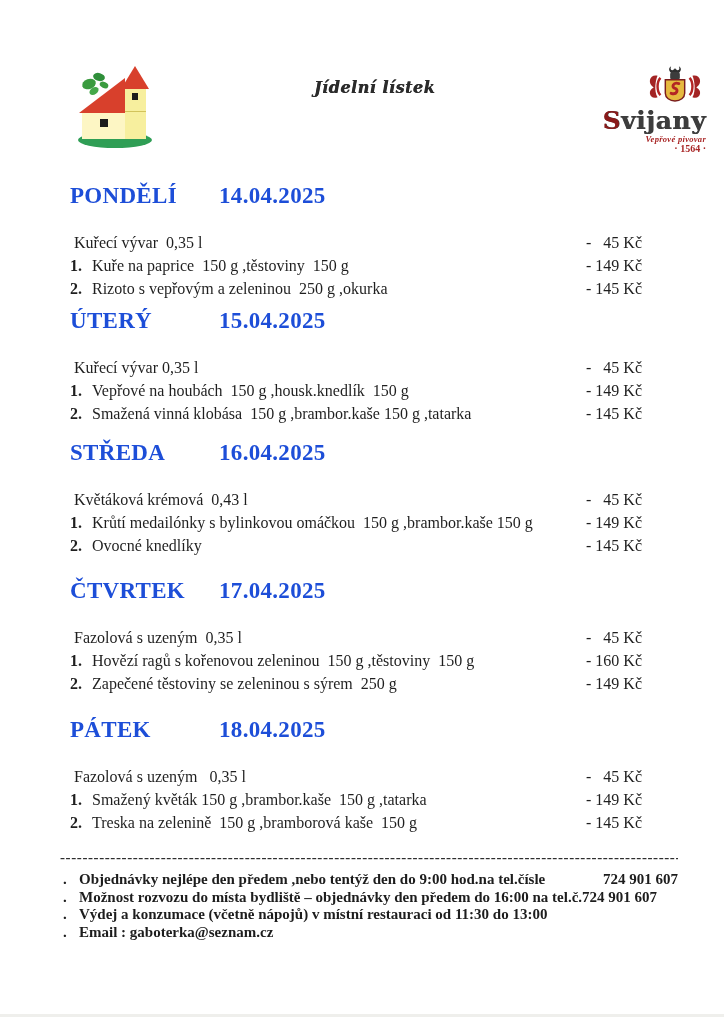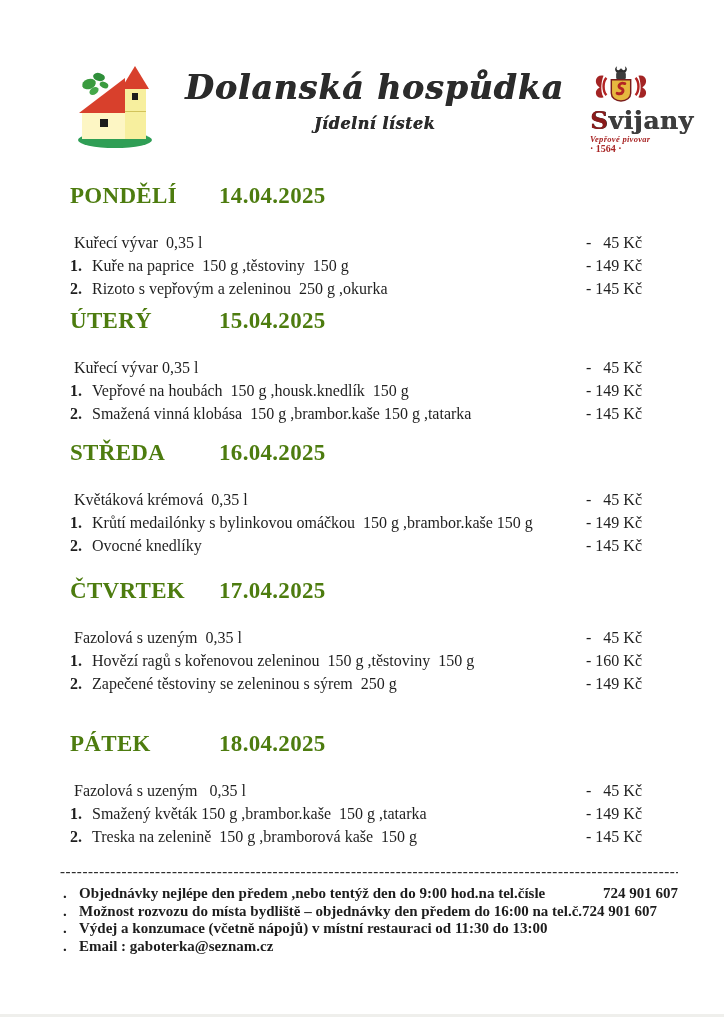--- a/index.html
+++ b/index.html
@@ -24,21 +24,21 @@
     letter-spacing:1px;
     text-shadow:0.7px 0 0 #2b2b2b;
   }
   .sub-title{
     font-family:"DejaVu Serif", serif;
     font-weight:bold;font-style:italic;
     font-size:16px;line-height:22px;color:#2b2b2b;
     margin-top:7px;letter-spacing:0.5px;
     text-shadow:0.4px 0 0 #2b2b2b;
   }
-  .svijany{width:116px;flex:0 0 116px;text-align:left;margin-top:2px;}
+  .svijany{width:116px;flex:0 0 116px;text-align:right;margin-top:2px;}
   .sv-name{
     font-family:"DejaVu Serif", serif;font-weight:bold;
     font-size:25px;line-height:24px;color:#3d3d3d;
     letter-spacing:0.5px;margin-top:-4px;
     text-shadow:0.5px 0 0 #3d3d3d;
   }
   .sv-name::first-letter{color:#8a1a1a;}
   .sv-tagline{
     font-size:8.5px;font-weight:bold;font-style:italic;
     color:#a82525;line-height:10px;margin-top:1px;letter-spacing:0.3px;
@@ -47,23 +47,23 @@
     font-size:10px;font-weight:bold;color:#a82525;line-height:9px;
   }
 
   
   main{margin:0 46px 0 70px;}
   section.day{display:block;}
   main > section:nth-of-type(1){margin-top:33px;}
   main > section:nth-of-type(2){margin-top:8px;}
   main > section:nth-of-type(3){margin-top:15px;}
   main > section:nth-of-type(4){margin-top:21px;}
-  main > section:nth-of-type(5){margin-top:36px;}
+  main > section:nth-of-type(5){margin-top:22px;}
   .day-heading{
-    font-weight:bold;font-size:23px;line-height:26px;color:#4d7c0f;
+    font-weight:bold;font-size:23px;line-height:26px;color:#1d4ed8;
     margin-bottom:22px;letter-spacing:0.3px;
   }
   .day-name{display:inline-block;width:143px;}
   .day-date{display:inline-block;}
   .menu-row{
     display:flex;align-items:baseline;
     font-size:16px;line-height:23px;color:#1f1f1f;
   }
   .item-num{
     flex:0 0 22px;font-weight:bold;white-space:pre;
@@ -113,21 +113,20 @@
         <rect x="59" y="31" width="6" height="7" fill="#1c1c1c"></rect>
         <rect x="27" y="57" width="8" height="8" fill="#1c1c1c"></rect>
         <ellipse cx="16" cy="22" rx="7" ry="5" fill="#3a9b3f" transform="rotate(-20 16 22)"></ellipse>
         <ellipse cx="26" cy="15" rx="6" ry="4" fill="#2f8f3a" transform="rotate(15 26 15)"></ellipse>
         <ellipse cx="21" cy="29" rx="5" ry="3.5" fill="#45a84a" transform="rotate(-35 21 29)"></ellipse>
         <ellipse cx="31" cy="23" rx="4.5" ry="3" fill="#3a9b3f" transform="rotate(25 31 23)"></ellipse>
       </svg>
     </div>
 
     <div class="title-block">
-      <div class="main-title">Dolanská hospůdka</div>
       <div class="sub-title">Jídelní lístek</div>
     </div>
 
     <div class="svijany">
       <svg viewBox="0 0 64 46" width="62" height="45">
         <path d="M14,12 C6,10 3,20 10,24 C3,27 6,37 14,34 C10,28 12,16 14,12 Z" fill="#a32424"></path>
         <path d="M50,12 C58,10 61,20 54,24 C61,27 58,37 50,34 C54,28 52,16 50,12 Z" fill="#a32424"></path>
         <path d="M28,2 C26,6 30,8 32,4 C34,8 38,6 36,2 C40,4 38,10 32,10 C26,10 24,4 28,2 Z" fill="#2e2e2e"></path>
         <rect x="27" y="8" width="10" height="8" rx="2" fill="#3c3c3c"></rect>
         <path d="M22,16 h20 v14 a10,8 0 0 1 -10,8 a10,8 0 0 1 -10,-8 Z" fill="#e6b93f" stroke="#7a1d1d" stroke-width="1.5"></path>
@@ -187,21 +186,21 @@
       </div>
     </section>
 
     <section class="day">
       <div class="day-heading">
         <span class="day-name">STŘEDA</span>
         <span class="day-date">16.04.2025</span>
       </div>
       <div class="menu-row">
         <span class="soup-indent"></span>
-        <span class="item-text">Květáková krémová  0,35 l</span>
+        <span class="item-text">Květáková krémová  0,43 l</span>
         <span class="item-price">-   45 Kč</span>
       </div>
       <div class="menu-row">
         <span class="item-num">1.</span>
         <span class="item-text">Krůtí medailónky s bylinkovou omáčkou  150 g ,brambor.kaše 150 g</span>
         <span class="item-price">- 149 Kč</span>
       </div>
       <div class="menu-row">
         <span class="item-num">2.</span>
         <span class="item-text">Ovocné knedlíky</span>

